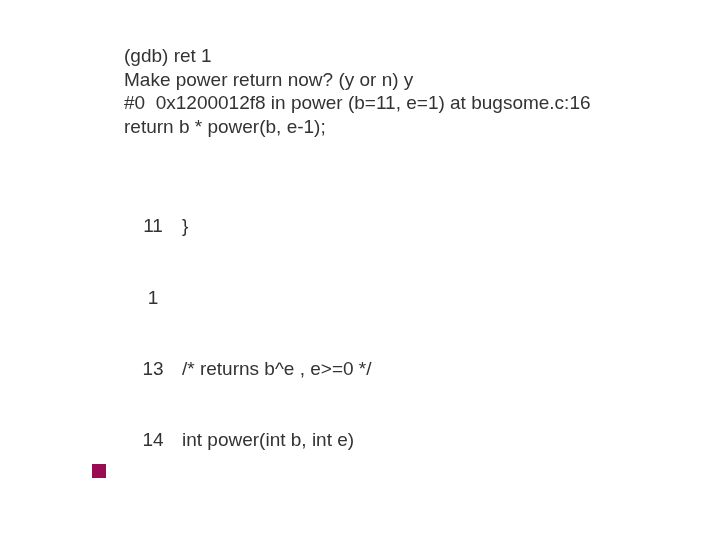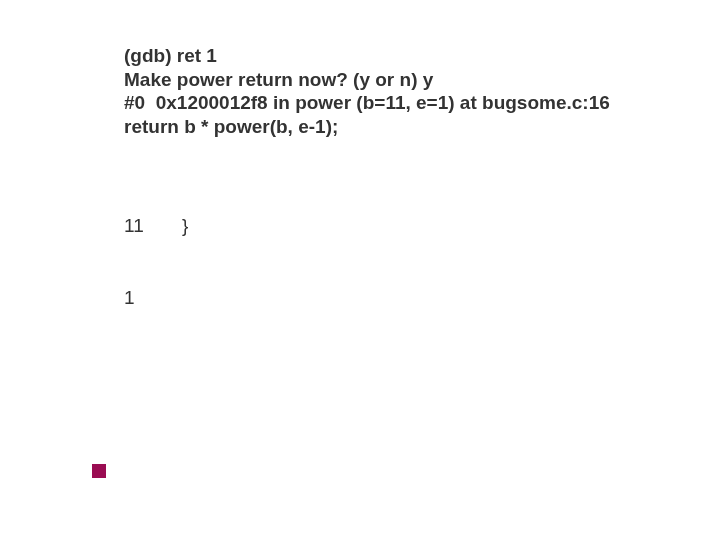--- a/index.html
+++ b/index.html
@@ -24,27 +24,27 @@
     position: absolute;
     left: 92px;
     top: 464px;
     width: 14px;
     height: 14px;
     background: #9a0c52;
   }
   .block {
     white-space: pre;
     margin-bottom: 28px;
-    font-weight: bold;
   }
   .listing {
     white-space: pre;
   }
   .row {
     display: flex;
+    text-align: center;
   }
   .lineno {
     display: inline-block;
     width: 58px;
   }
   .code {
     display: inline-block;
   }
 </style>
 </head>
@@ -54,20 +54,22 @@
 
   <div class="block">
 <span>(gdb) ret 1</span>
 <span>Make power return now? (y or n) y</span>
 <span>#0  0x1200012f8 in power (b=11, e=1) at bugsome.c:16</span>
 <span>return b * power(b, e-1);</span></div>
 
   <div class="listing">
     <div class="row"><span class="lineno">11</span><span class="code">}</span></div>
     <div class="row"><span class="lineno">1</span><span class="code"></span></div>
+    <div class="row"><span class="lineno">13</span><span class="code">/* returns b^e , e&gt;=0 */</span></div>
+    <div class="row"><span class="lineno">14</span><span class="code">int power(int b, int e)</span></div>
     
     
     
     
     
     
   </div>
 
   <div class="accent"></div>
 </div>

